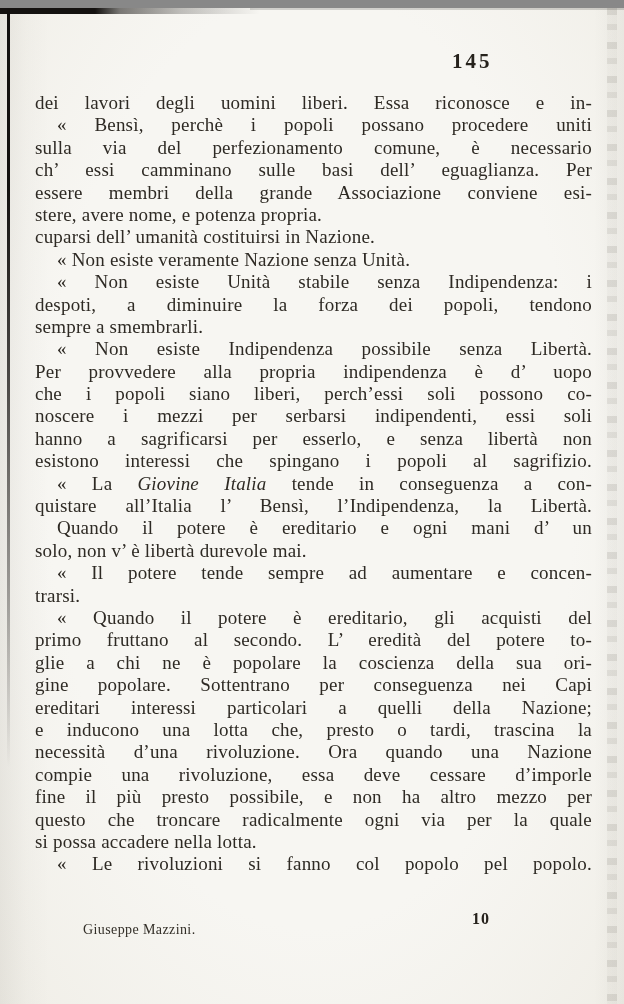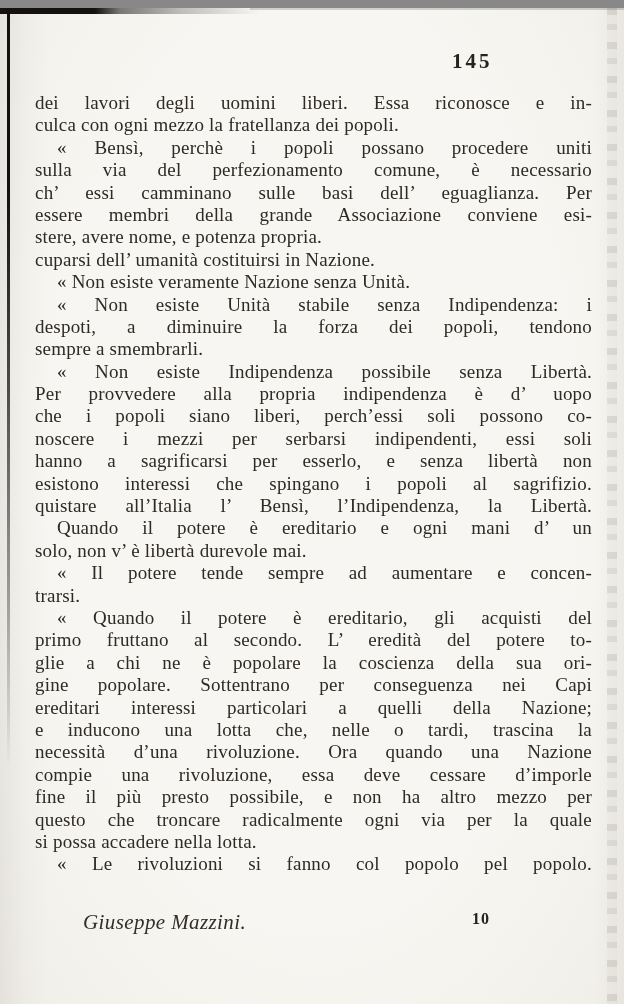--- a/index.html
+++ b/index.html
@@ -61,22 +61,22 @@
     text-align: justify;
   }
   .line.j { text-align-last: justify; }
   .line.ind { padding-left: 22px; }
   .line i { font-style: italic; }
 
   .footer {
     position: absolute; top: 902px; left: 35px; width: 557px; height: 24px;
   }
   .footer .sig {
-    position: absolute; left: 48px; top: 0;
-    font-style: italic; font-size: 21px; letter-spacing: 0.4px;
+    position: absolute; left: 48px; top: 12px;
+    font-size: 14px; letter-spacing: 0.4px;
     color: #322e27;
   }
   .footer .folio {
     position: absolute; left: 437px; top: 0;
     font-size: 16px; font-weight: bold; letter-spacing: 1px;
     color: #26221c;
   }
 </style>
 </head>
 <body>
@@ -85,48 +85,48 @@
   <div class="edge-top"></div>
   <div class="edge-top-faint"></div>
   <div class="edge-left"></div>
   <div class="edge-right-streak"></div>
   <div class="edge-bottom"></div>
 
   <div class="page-number">145</div>
 
   <div class="text-block" id="text-block">
       <div class="line j"><span>dei lavori degli uomini liberi. Essa riconosce e in-</span></div>
-      <div class="line"><span>culca con ogni mezzo la fratellanza dei popoli.</span></div>
       <div class="line j ind"><span>« Bensì, perchè i popoli possano procedere uniti</span></div>
       <div class="line j"><span>sulla via del perfezionamento comune, è necessario</span></div>
       <div class="line j"><span>ch’ essi camminano sulle basi dell’ eguaglianza. Per</span></div>
       <div class="line j"><span>essere membri della grande Associazione conviene esi-</span></div>
       <div class="line"><span>stere, avere nome, e potenza propria.</span></div>
       <div class="line"><span>cuparsi dell’ umanità costituirsi in Nazione.</span></div>
       <div class="line ind"><span>« Non esiste veramente Nazione senza Unità.</span></div>
       <div class="line j ind"><span>« Non esiste Unità stabile senza Indipendenza: i</span></div>
       <div class="line j"><span>despoti, a diminuire la forza dei popoli, tendono</span></div>
       <div class="line"><span>sempre a smembrarli.</span></div>
       <div class="line j ind"><span>« Non esiste Indipendenza possibile senza Libertà.</span></div>
       <div class="line j"><span>Per provvedere alla propria indipendenza è d’ uopo</span></div>
       <div class="line j"><span>che i popoli siano liberi, perch’essi soli possono co-</span></div>
       <div class="line j"><span>noscere i mezzi per serbarsi indipendenti, essi soli</span></div>
       <div class="line j"><span>hanno a sagrificarsi per esserlo, e senza libertà non</span></div>
       <div class="line j"><span>esistono interessi che spingano i popoli al sagrifizio.</span></div>
+      <div class="line j ind"><span>« La </span><i>Giovine Italia</i><span> tende in conseguenza a con-</span></div>
       <div class="line j"><span>quistare all’Italia l’ Bensì, l’Indipendenza, la Libertà.</span></div>
       <div class="line j ind"><span>Quando il potere è ereditario e ogni mani d’ un</span></div>
       <div class="line"><span>solo, non v’ è libertà durevole mai.</span></div>
       <div class="line j ind"><span>« Il potere tende sempre ad aumentare e concen-</span></div>
       <div class="line"><span>trarsi.</span></div>
       <div class="line j ind"><span>« Quando il potere è ereditario, gli acquisti del</span></div>
       <div class="line j"><span>primo fruttano al secondo. L’ eredità del potere to-</span></div>
       <div class="line j"><span>glie a chi ne è popolare la coscienza della sua ori-</span></div>
       <div class="line j"><span>gine popolare. Sottentrano per conseguenza nei Capi</span></div>
       <div class="line j"><span>ereditari interessi particolari a quelli della Nazione;</span></div>
-      <div class="line j"><span>e inducono una lotta che, nelle o tardi, trascina la</span></div>
+      <div class="line j"><span>e inducono una lotta che, presto o tardi, trascina la</span></div>
       <div class="line j"><span>necessità d’una rivoluzione. Ora quando una Nazione</span></div>
       <div class="line j"><span>compie una rivoluzione, essa deve cessare d’imporle</span></div>
       <div class="line j"><span>fine il più presto possibile, e non ha altro mezzo per</span></div>
       <div class="line j"><span>questo che troncare radicalmente ogni via per la quale</span></div>
       <div class="line"><span>si possa accadere nella lotta.</span></div>
       <div class="line j ind"><span>« Le rivoluzioni si fanno col popolo pel popolo.</span></div>
     </div>
 
   <div class="footer">
     <span class="sig">Giuseppe Mazzini.</span>

